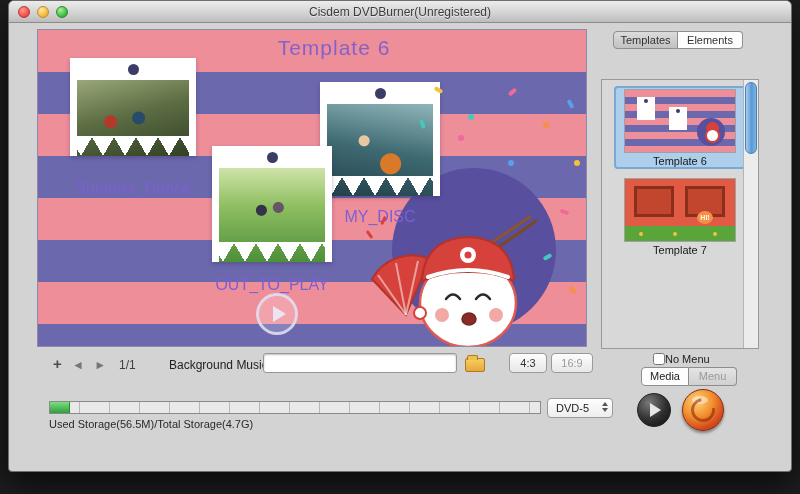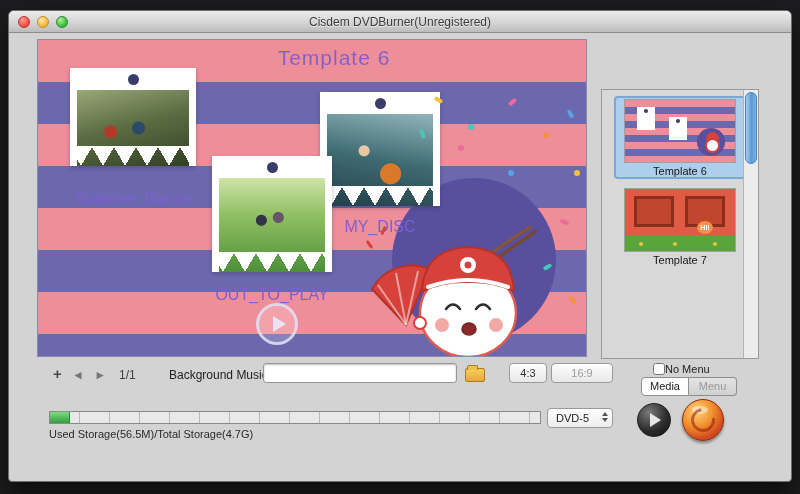--- a/index.html
+++ b/index.html
@@ -1,19 +1,19 @@
 <!DOCTYPE html>
 <html><head>
 <meta charset="utf-8">
 <style>
   * { box-sizing: border-box; margin: 0; padding: 0; }
   html,body { width:800px; height:494px; overflow:hidden; }
   body { background:#1d1d1f; font-family:"Liberation Sans", sans-serif; }
 
-  .window { position:absolute; left:8px; top:10px; width:784px; height:472px;
+  .window { position:absolute; left:8px; top:0; width:784px; height:472px;
     background:#d3d3d3; border:1px solid #6e6e6e; border-radius:6px 6px 4px 4px;
     box-shadow:0 12px 30px rgba(0,0,0,.65); }
 
   
   .titlebar { position:absolute; left:0; top:0; right:0; height:22px;
     background:linear-gradient(#ececec,#d2d2d2 60%,#bcbcbc);
     border-bottom:1px solid #8c8c8c; border-radius:5px 5px 0 0; }
   .traffic { position:absolute; left:9px; top:5px; display:flex; gap:7px; }
   .tl { width:12px; height:12px; border-radius:50%; display:inline-block; }
   .tl.red    { background:radial-gradient(circle at 35% 30%, #ff9a94, #f4534a 60%, #c93a33); border:1px solid #b03a33; }
@@ -92,21 +92,21 @@
     border:1px solid #979797; border-radius:3px; background:#fff;
     box-shadow:inset 0 1px 2px rgba(0,0,0,.25); font-size:12px; padding:0 5px; }
   .folder { position:absolute; left:456px; top:357px; width:20px; height:14px;
     background:linear-gradient(#f6cf5e,#e8a63c); border:1px solid #a87d20; border-radius:2px; }
   .folder::before { content:""; position:absolute; top:-4px; left:1px; width:9px; height:4px;
     background:#eec04e; border:1px solid #a87d20; border-bottom:none; border-radius:2px 2px 0 0; }
   .aspect-btn { position:absolute; top:352px; height:20px; border:1px solid #9a9a9a;
     border-radius:4px; background:linear-gradient(#fdfdfd,#e8e8e8); font-size:11px;
     text-align:center; line-height:18px; }
   .aspect-43 { left:500px; width:38px; color:#333; }
-  .aspect-169 { left:542px; width:62px; color:#9a9a9a; }
+  .aspect-169 { left:542px; width:42px; color:#9a9a9a; }
 
   
   .tabbar { position:absolute; left:604px; top:30px; display:flex; }
   .tabbtn { width:65px; height:18px; font-size:11px; text-align:center; line-height:16px;
     border:1px solid #8e8e8e; color:#333; }
   .tabbtn.templates { border-radius:4px 0 0 4px; background:linear-gradient(#dcdcdc,#c2c2c2); }
   .tabbtn.elements { border-radius:0 4px 4px 0; border-left:none; background:#fdfdfd; }
   .dropdown { position:absolute; border:1px solid #9a9a9a; border-radius:4px;
     background:linear-gradient(#fefefe,#ededed); font-size:11px; color:#222; }
   .cat-dd { left:614px; top:53px; width:116px; height:19px; text-align:center; line-height:17px; }
@@ -279,20 +279,24 @@
     <span>◄</span>
     <span>►</span>
   </div>
   <div class="page-ind">1/1</div>
   <div class="bm-label">Background Music:</div>
   <input class="music-input" type="text" value="" style="">
   <div class="folder"></div>
   <div class="aspect-btn aspect-43">4:3</div>
   <div class="aspect-btn aspect-169">16:9</div>
 
+  <div class="tabbar">
+    <div class="tabbtn templates">Templates</div>
+    <div class="tabbtn elements">Elements</div>
+  </div>
 
   <div class="listbox">
 
     <div class="tpl-item sel">
       <div class="thumb t6">
         <div class="mini-card mc1"></div>
         <div class="mini-card mc2"></div>
         <div class="mdot md1"></div>
         <div class="mdot md2"></div>
         <div class="mcircle"></div>

